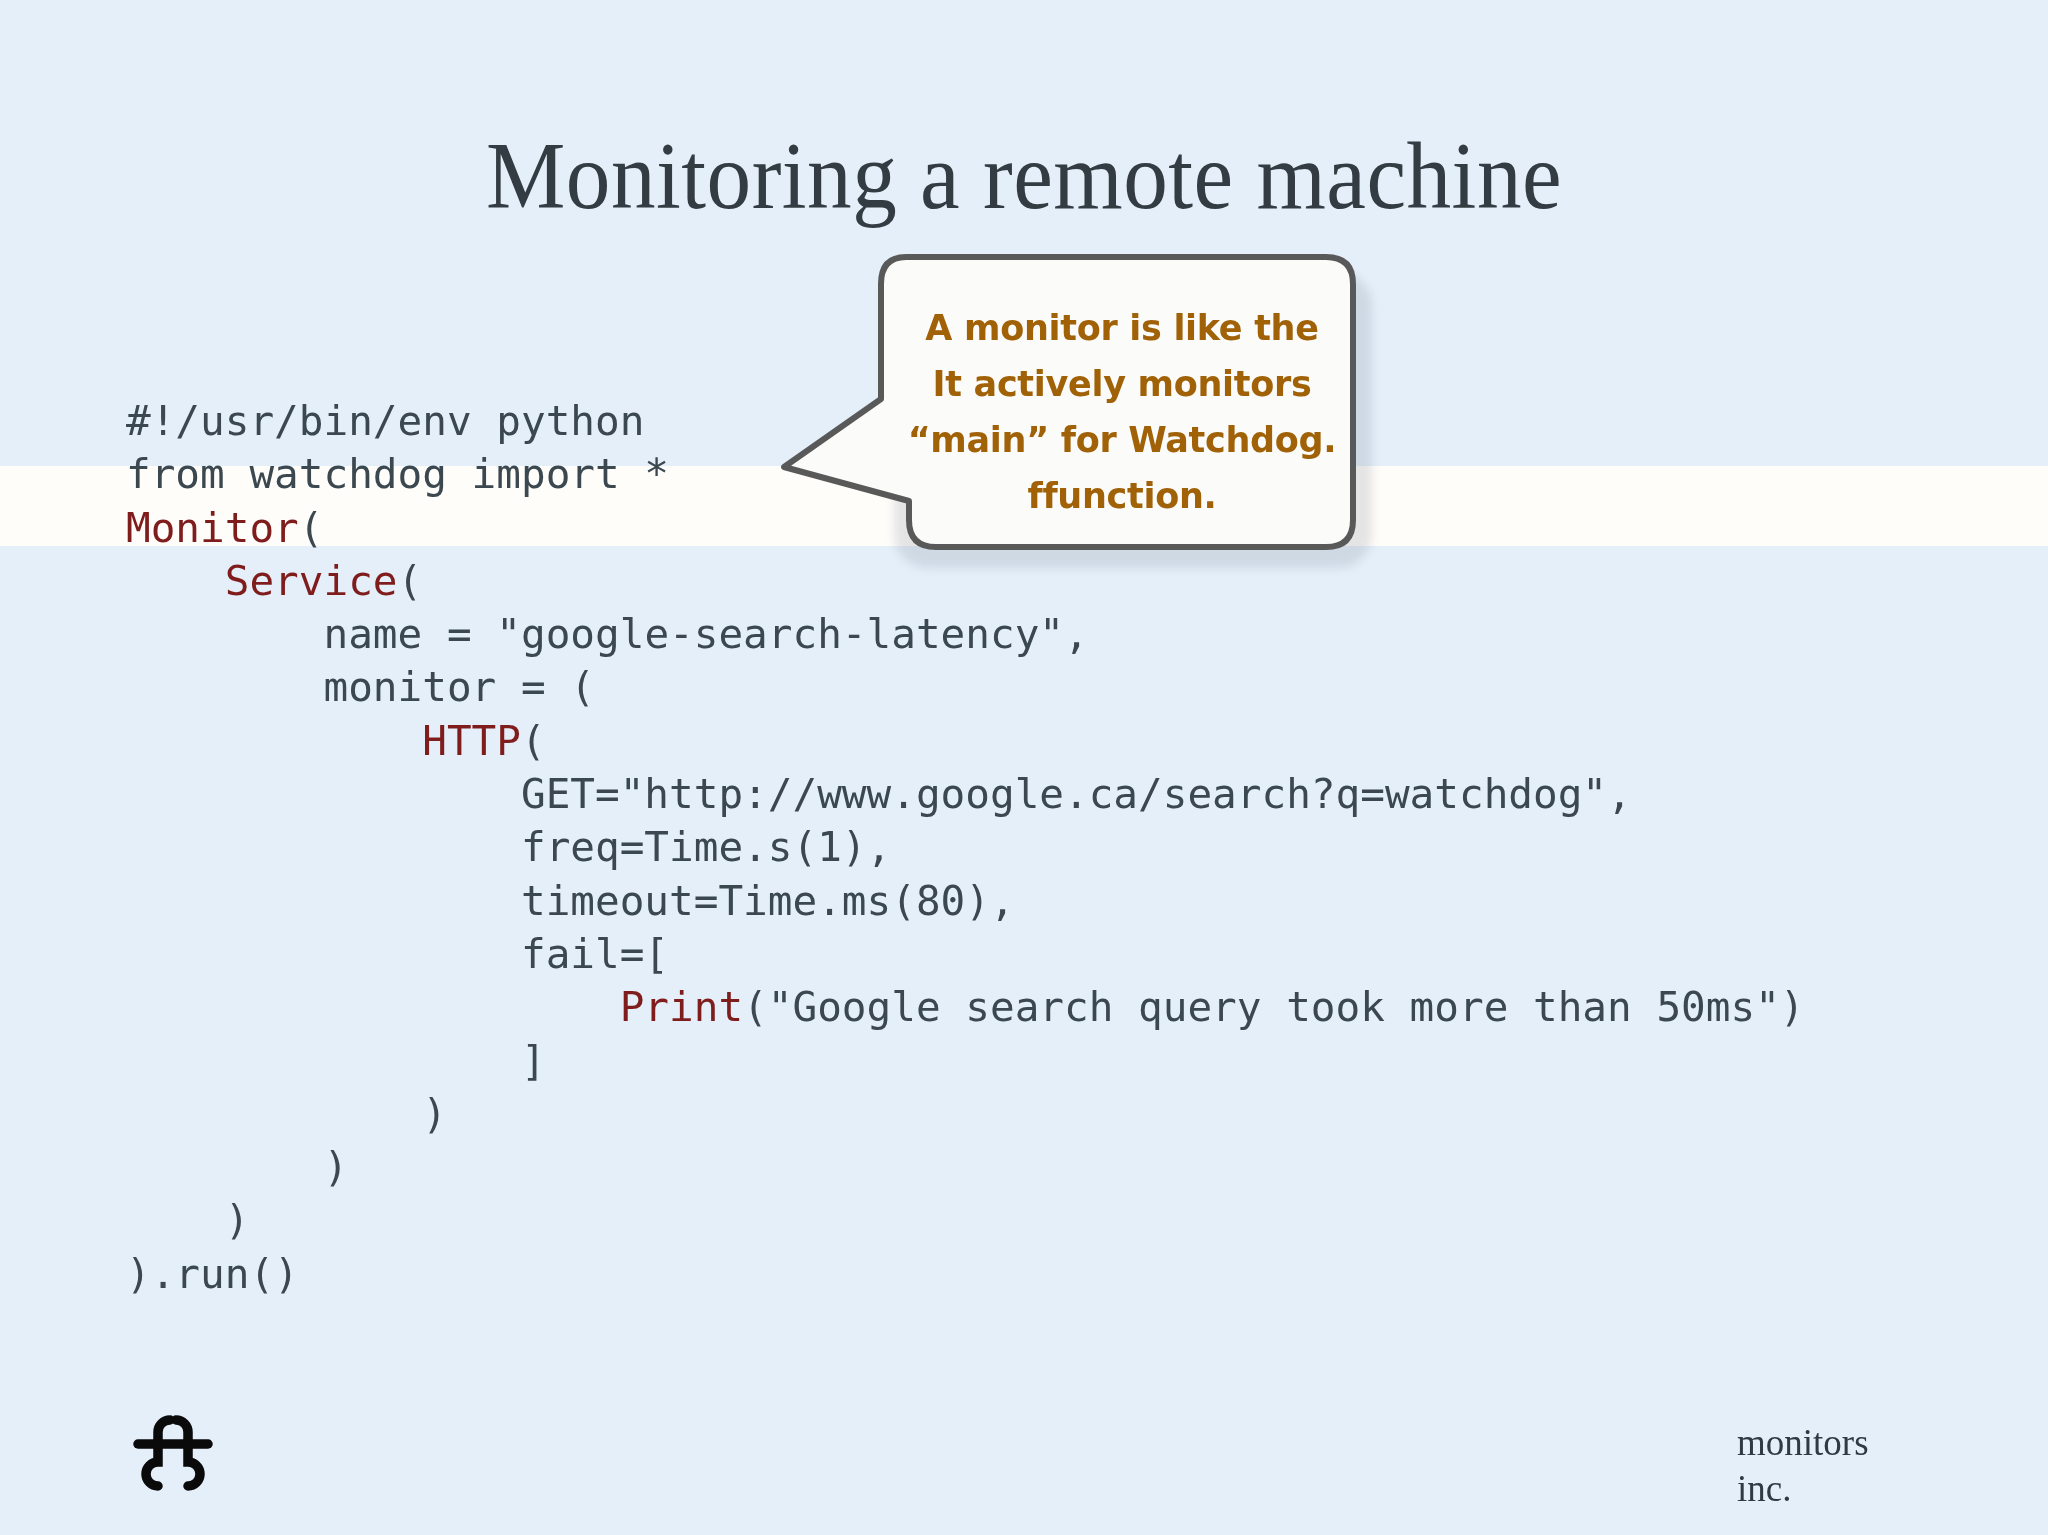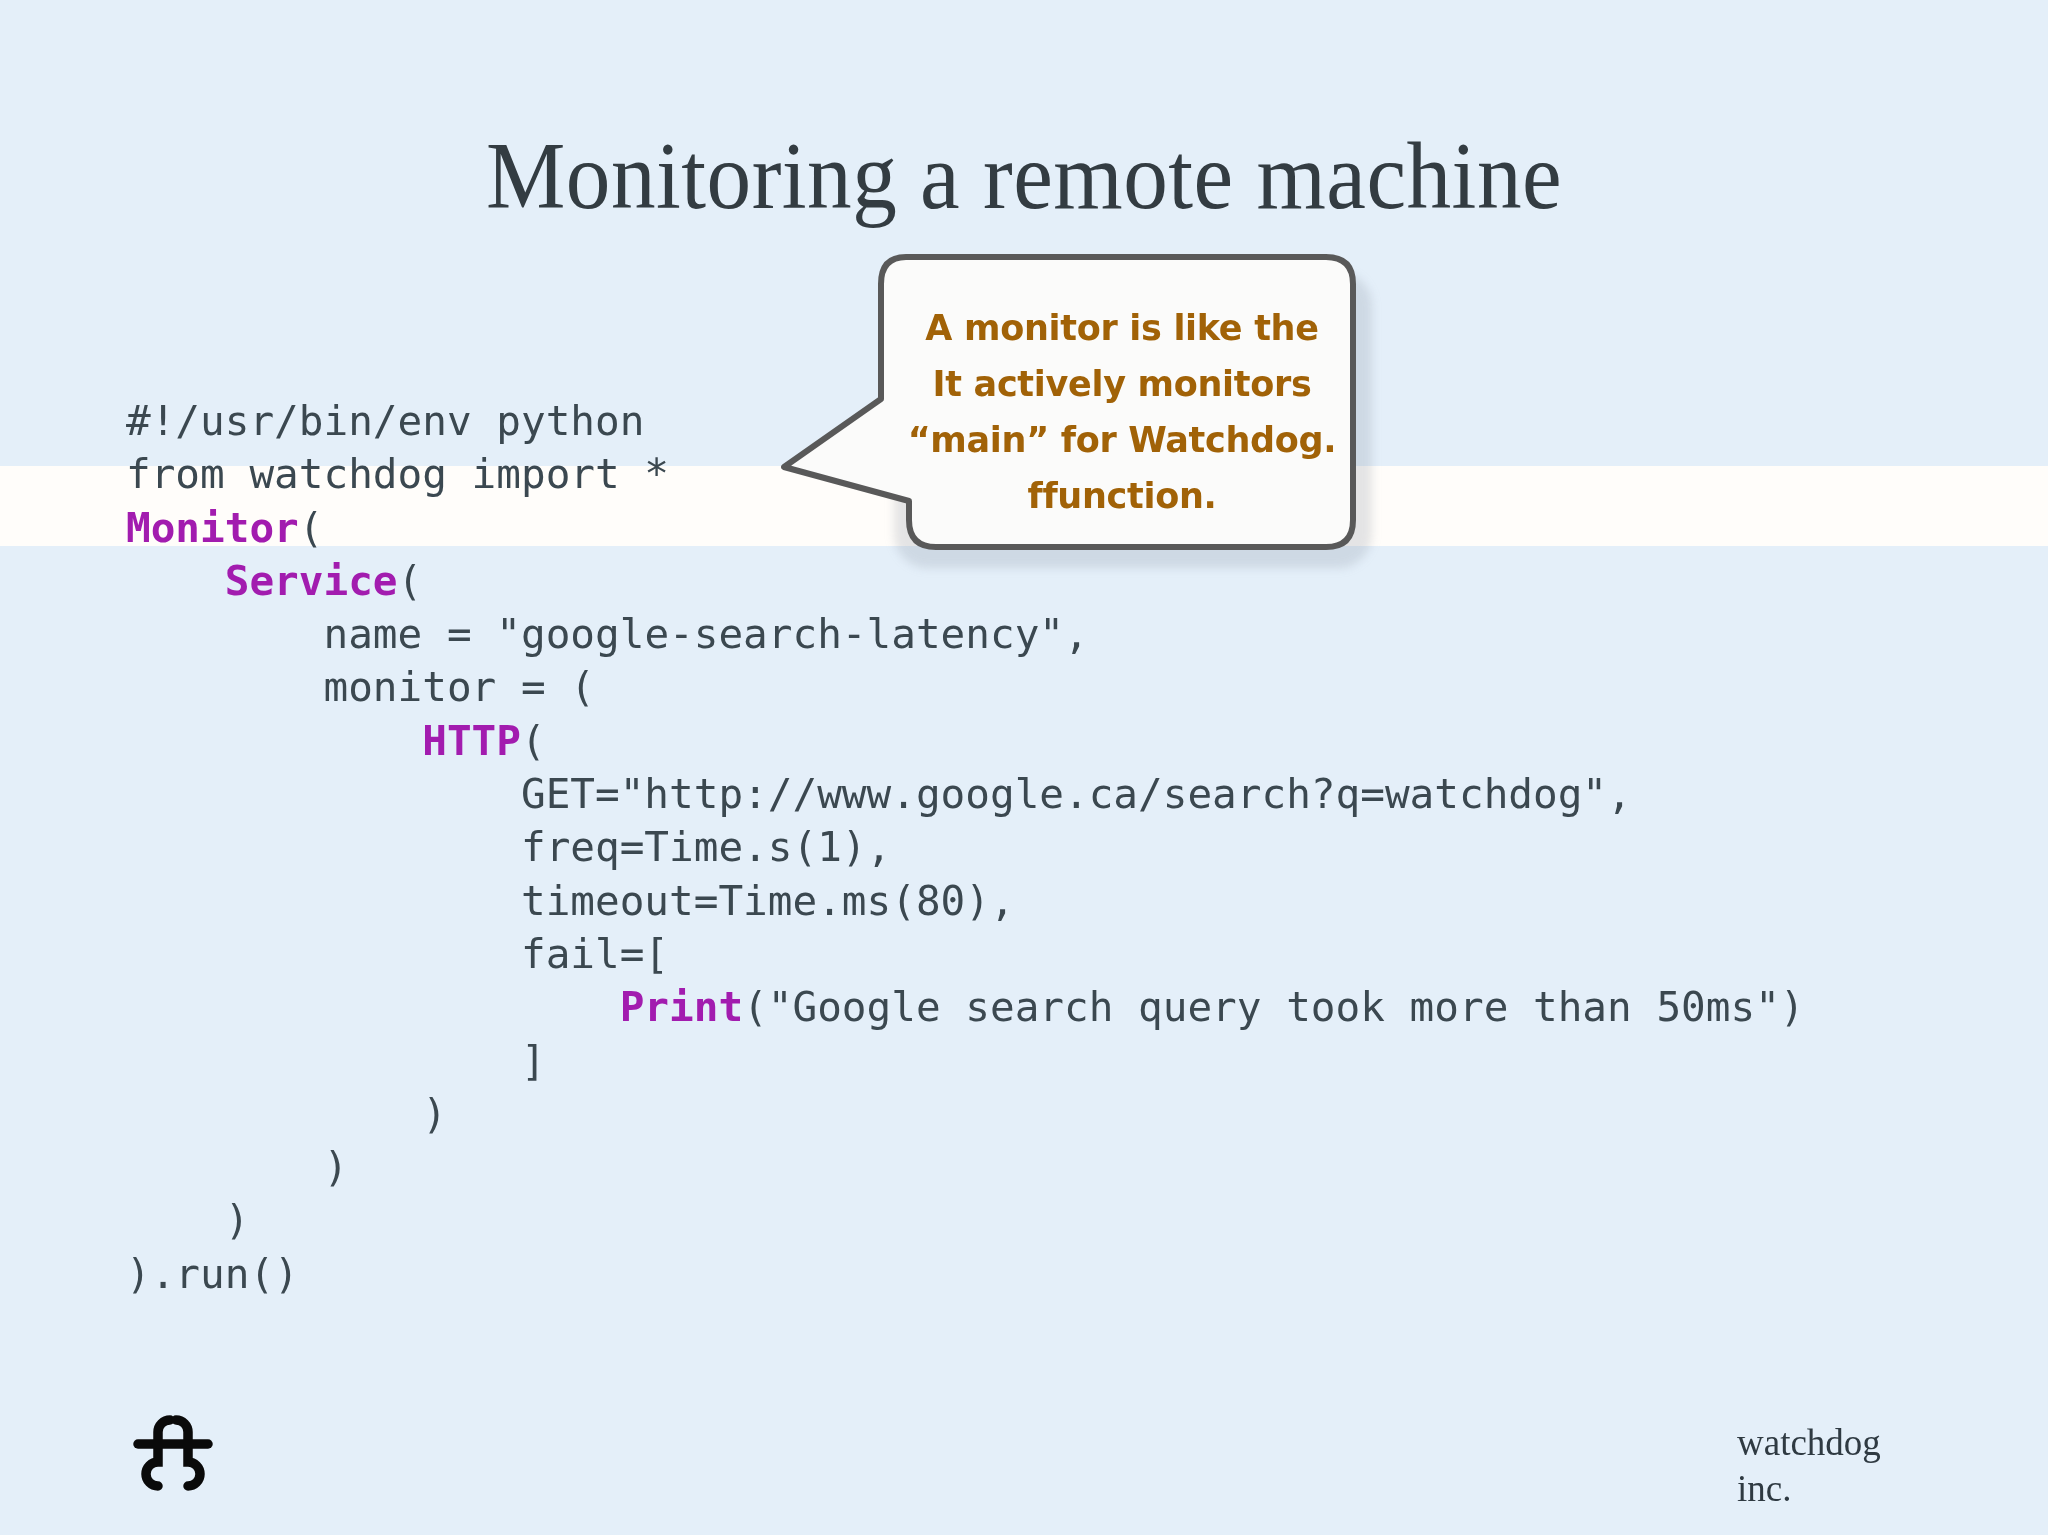--- a/index.html
+++ b/index.html
@@ -60,22 +60,22 @@
     color: #3b4850;
     white-space: pre;
     letter-spacing: 0px;
   }
   #code .ln {
     display: block;
     height: 53.3px;
     white-space: pre;
   }
   #code .kw {
-    font-weight: bold;
-    color: #a21caf;
+    font-weight: normal;
+    color: #7f1d1d;
   }
 
   
   #bubble-wrap {
     position: absolute;
     left: 876px;
     top: 252px;
     width: 492px;
     height: 310px;
   }
@@ -182,17 +182,17 @@
     <svg viewBox="0 0 86 84" aria-hidden="true">
       <g fill="none" stroke="#0a0a0a" stroke-width="9.5" stroke-linecap="round">
         <path d="M 30 74 A 12 12 0 1 1 30 50 L 30 20 A 12 12 0 0 1 42 8"></path>
         <path d="M 60 74 A 12 12 0 1 0 60 50 L 60 20 A 12 12 0 0 0 48 8"></path>
         <path d="M 10 32 L 80 32"></path>
       </g>
     </svg>
   </div>
 
   <div id="footer-brand">
-    <span>watchdog</span>
+    <span>monitors</span>
     <span>inc.</span>
   </div>
 
 </div>
 
 </body></html>

